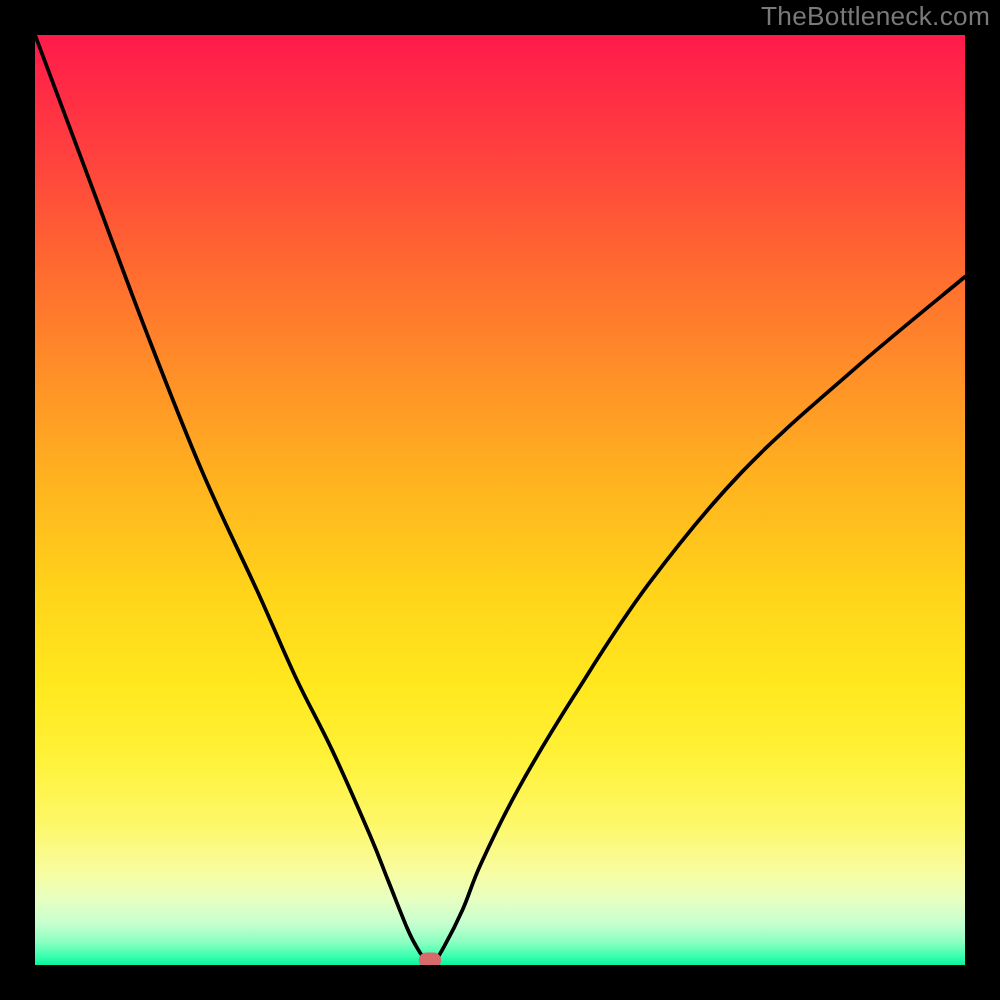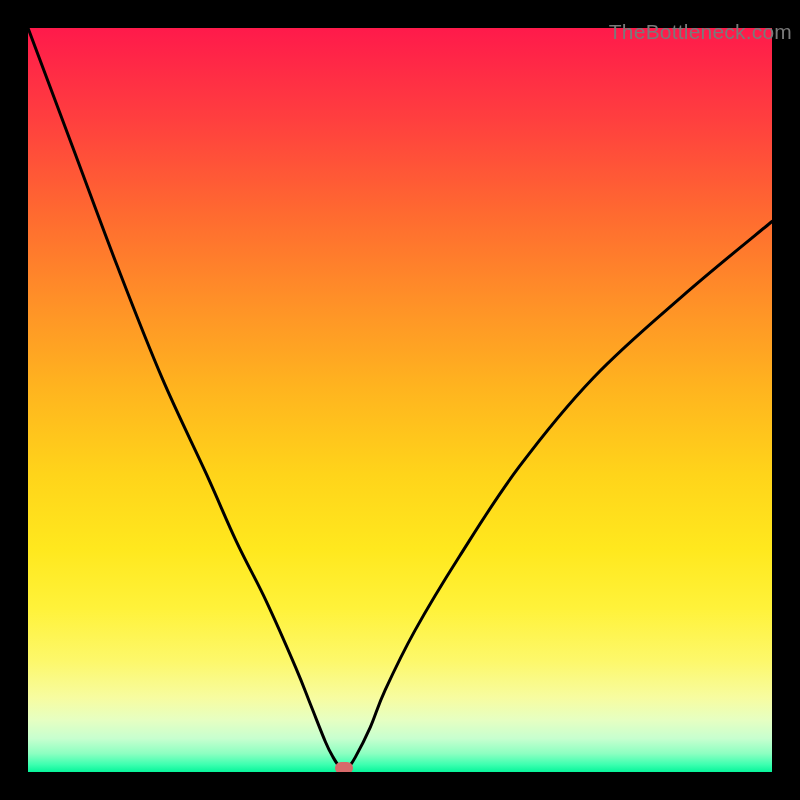--- a/index.html
+++ b/index.html
@@ -54,21 +54,21 @@
   }
   .dot {
     position: absolute;
     width: 18px;
     height: 12px;
     background: #d76a6a;
     border-radius: 6px / 6px;
   }
   .watermark {
     position: absolute;
-    top: 20px;
+    top: 2px;
     right: 8px;
     color: #7a7a7a;
     font-size: 21px;
     font-weight: 500;
     letter-spacing: 0.2px;
     user-select: none;
   }
 </style>
 </head>
 <body>

